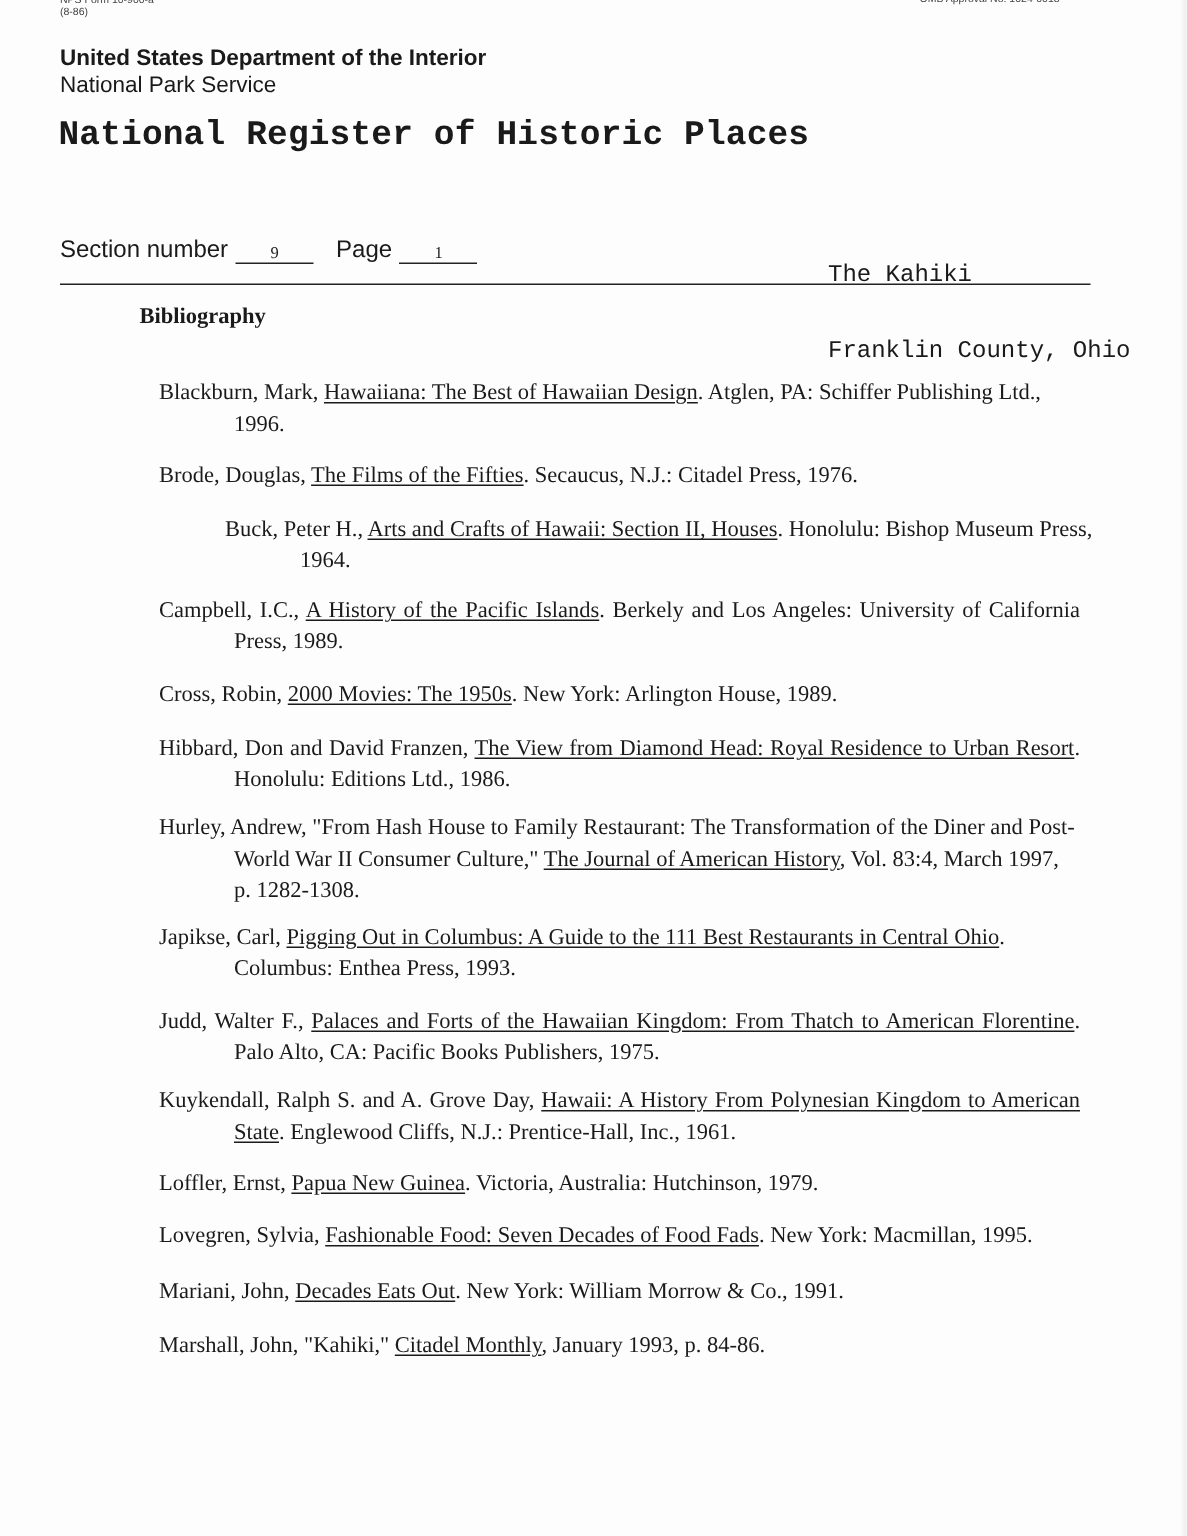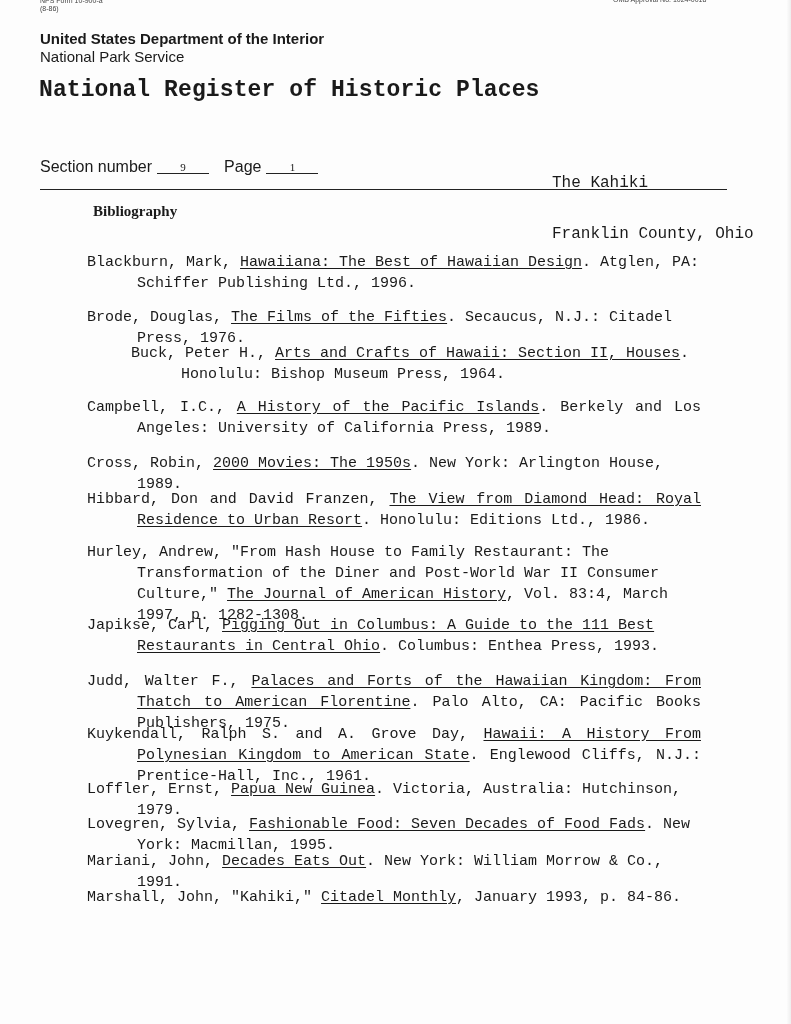--- a/index.html
+++ b/index.html
@@ -58,21 +58,21 @@
       line-height: 26px;
       letter-spacing: 0.1px;
     }
     .section-line {
       position: absolute;
       left: 40px;
       top: 158px;
       font-family: "Liberation Sans", sans-serif;
       font-size: 16px;
       display: flex;
-      align-items: center;
+      align-items: flex-end;
     }
     .blank {
       display: inline-block;
       border-bottom: 1.5px solid #222;
       text-align: center;
       font-family: "Liberation Serif", serif;
       font-size: 11px;
       line-height: 12px;
       margin-left: 5px;
     }
@@ -98,23 +98,23 @@
     .bib-heading {
       position: absolute;
       left: 93px;
       top: 203px;
       font-family: "Liberation Serif", serif;
       font-weight: bold;
       font-size: 15px;
     }
     .entry {
       position: absolute;
-      left: 87px;
+      left: 106px;
       width: 614px;
-      font-family: Liberation Mono, monospace;
+      font-family: Liberation Serif, serif;
       font-size: 15px;
       line-height: 21px;
       padding-left: 50px;
       text-indent: -50px;
       box-sizing: border-box;
     }
     .entry.justify { text-align: justify; text-align-last: left; }
     .entry .t { text-decoration: underline; text-underline-offset: 2px; }
   </style>
 </head>

